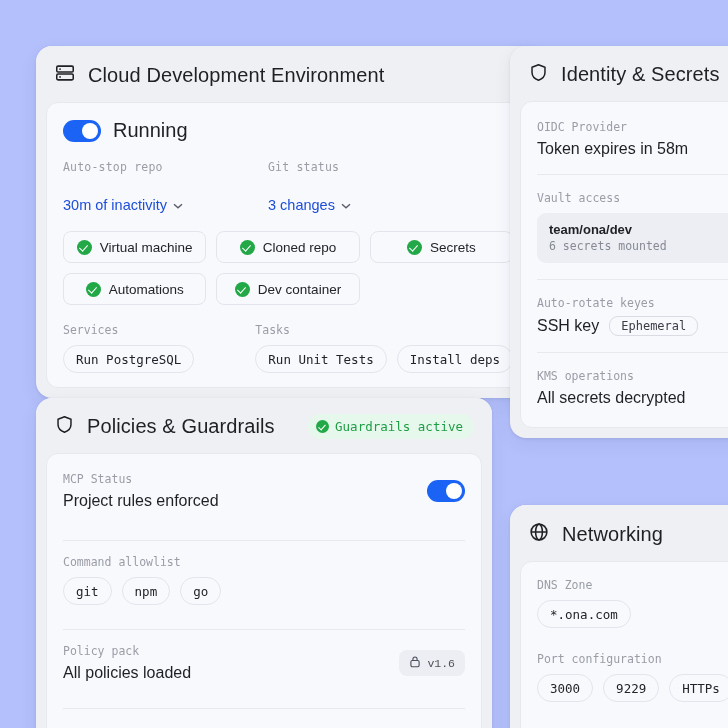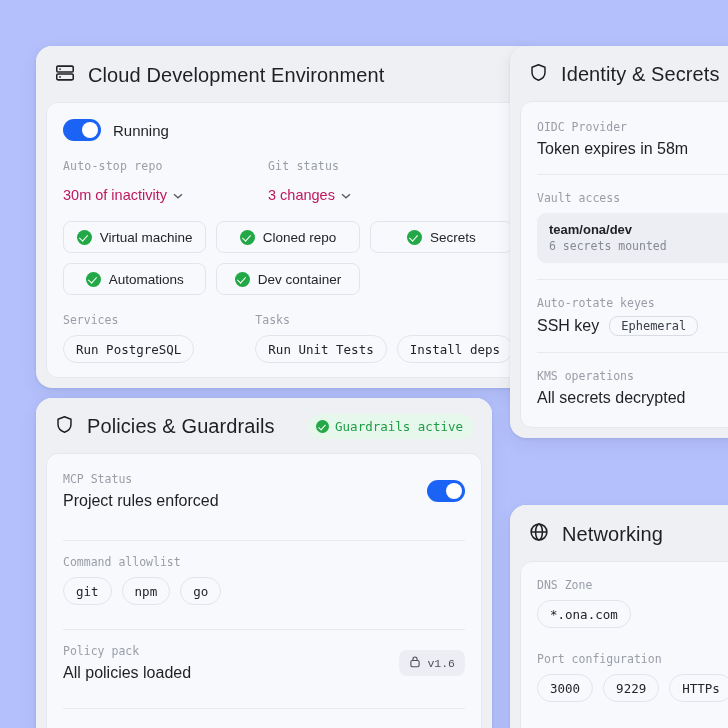--- a/index.html
+++ b/index.html
@@ -42,31 +42,31 @@
   .toggle {
     width: 38px; height: 22px; border-radius: 11px;
     background: #1a63f5; position: relative; flex: 0 0 auto;
   }
   .toggle .knob {
     position: absolute; top: 3px; left: 19px;
     width: 16px; height: 16px; border-radius: 50%;
     background: #ffffff;
   }
   .run-row { display: flex; align-items: center; gap: 12px; }
-  .run-label { font-size: 15px; color: #1e2024; }
+  .run-label { font-size: 20px; color: #1e2024; }
 
   
   .meta-grid { display: flex; margin-top: 18px; }
   .meta-col { width: 205px; }
   .meta-label {
     font-family: "DejaVu Sans Mono", monospace;
     font-size: 11.5px; color: #9a9da6; letter-spacing: .2px;
   }
   .meta-value {
-    margin-top: 14px; font-size: 14.5px; color: #be185d;
+    margin-top: 23px; font-size: 14.5px; color: #1d4ed8;
     display: flex; align-items: center; gap: 6px;
   }
   .chev { color: #5a5e68; font-size: 11px; line-height: 1; }
 
   
   .pill-rows { margin-top: 18px; display: flex; flex-direction: column; gap: 10px; }
   .pill-row { display: flex; gap: 10px; }
   .pill {
     flex: 1 1 0; min-width: 0;
     display: flex; align-items: center; justify-content: center; gap: 8px;

